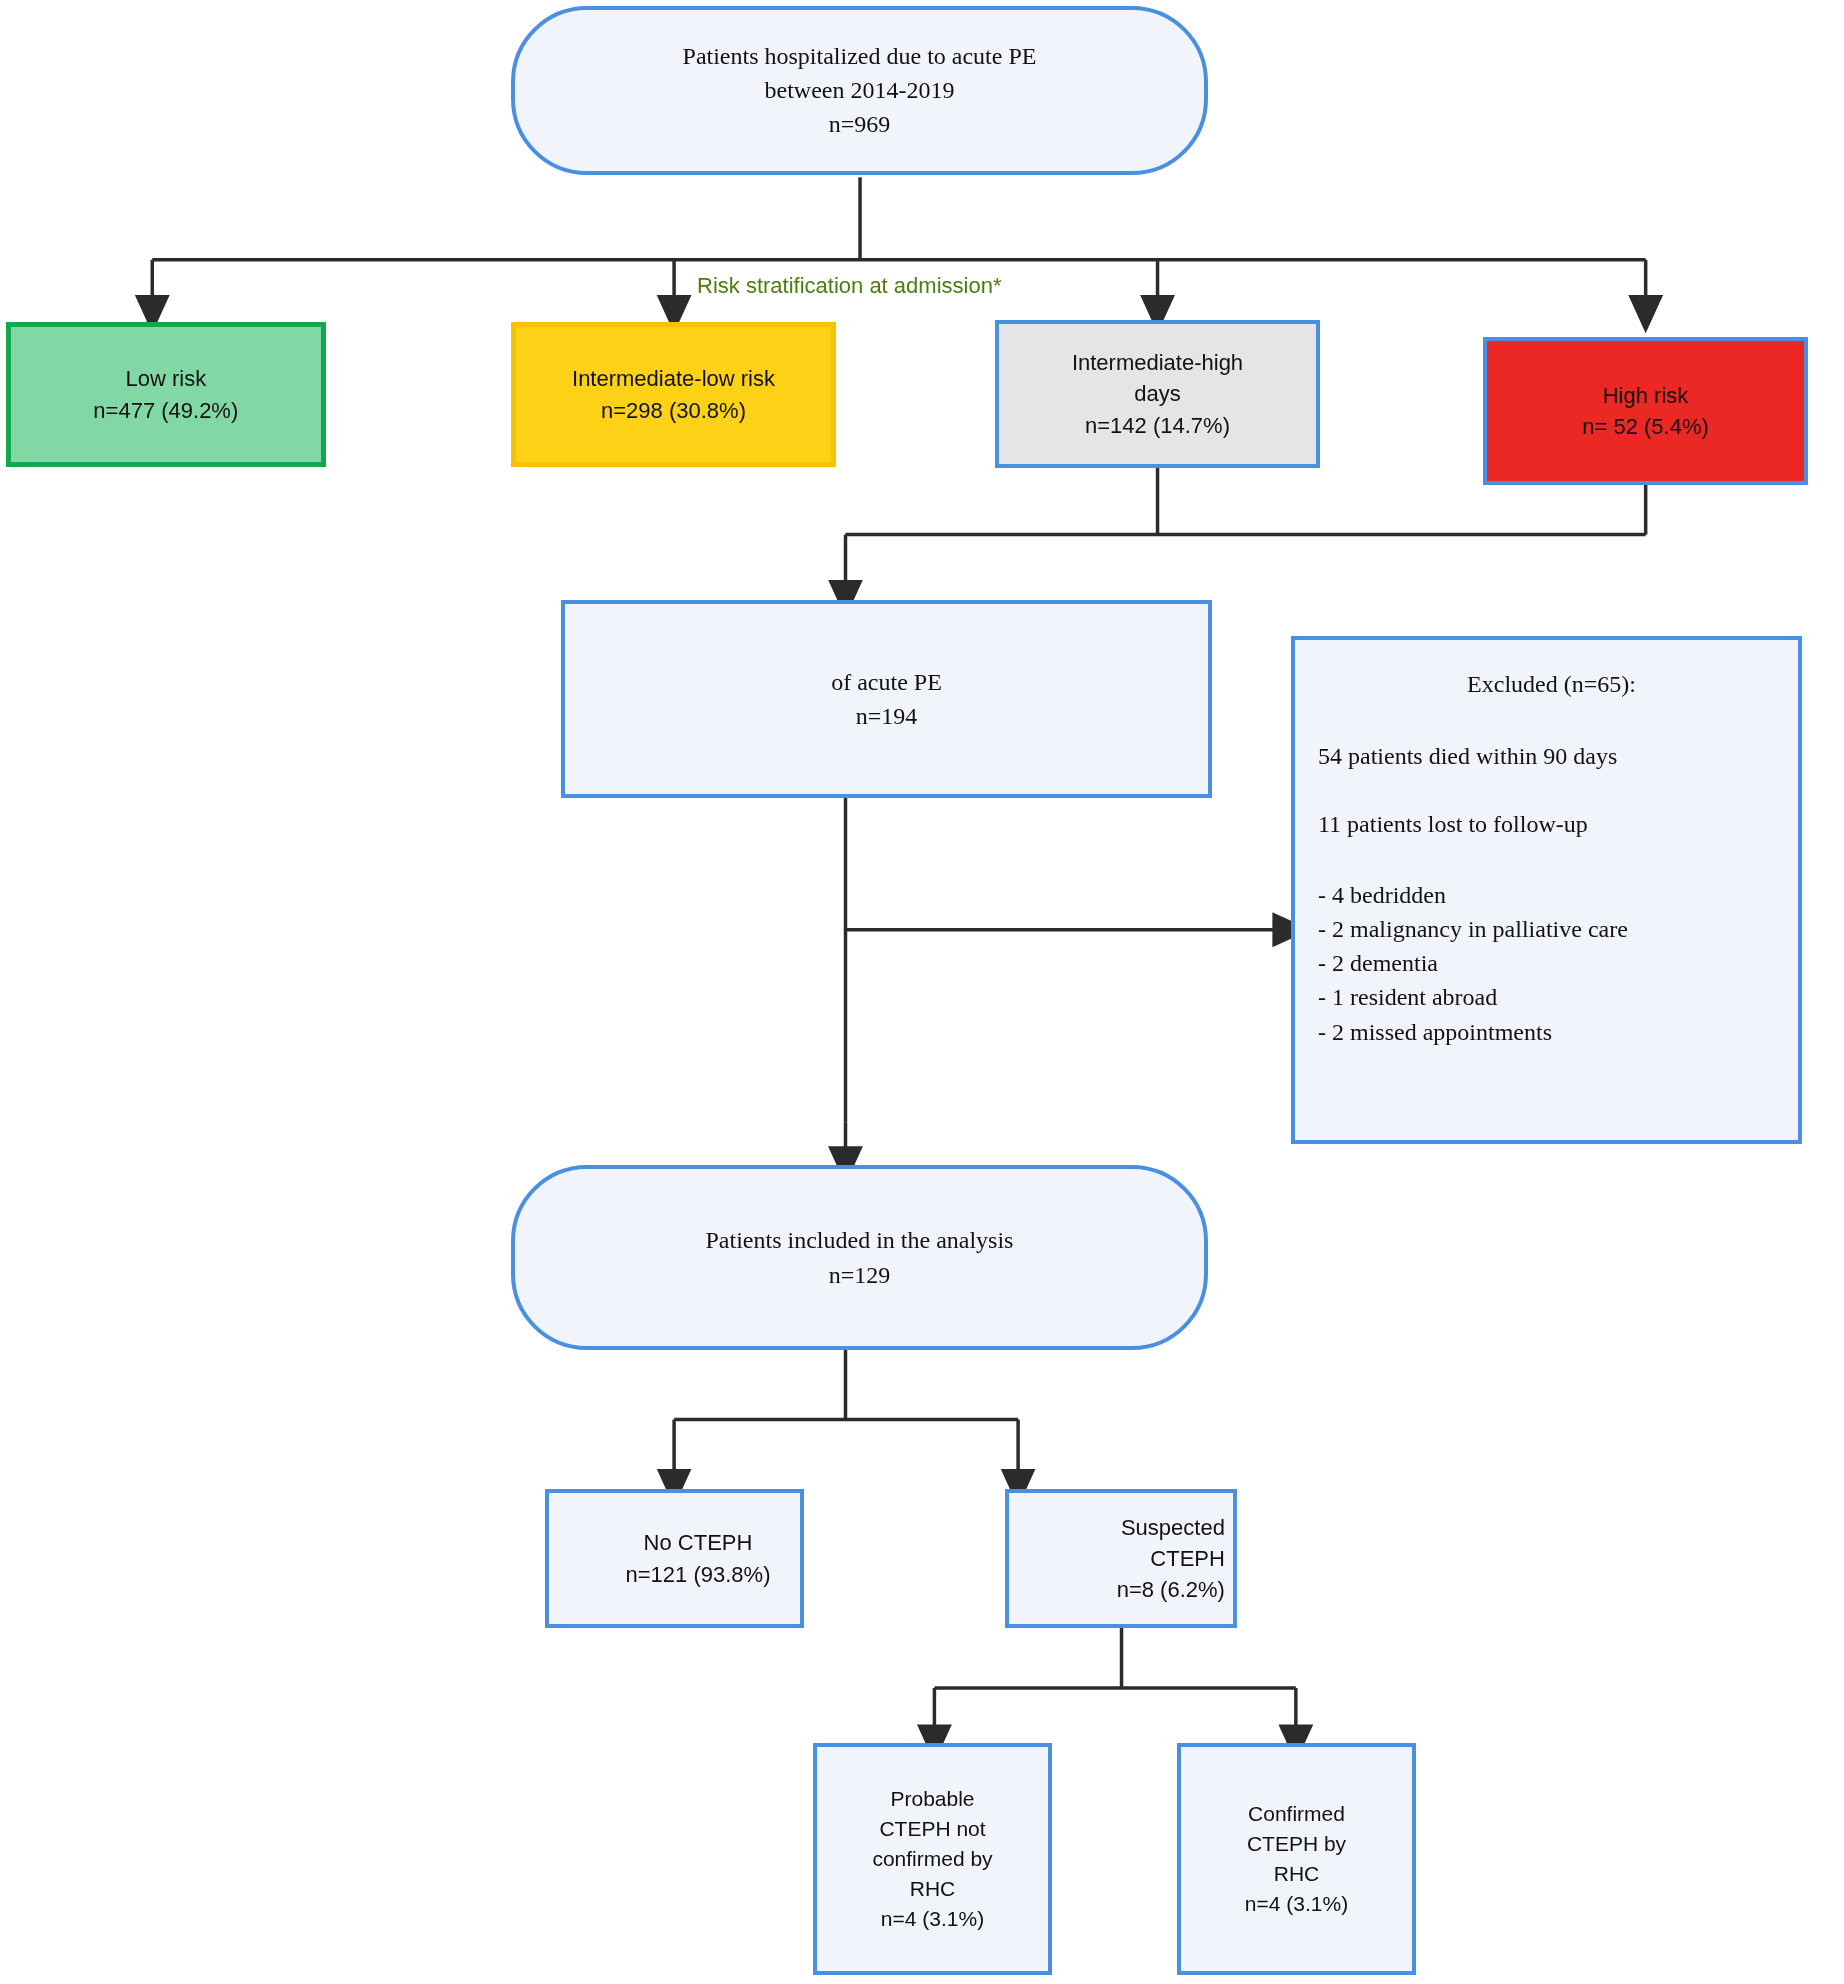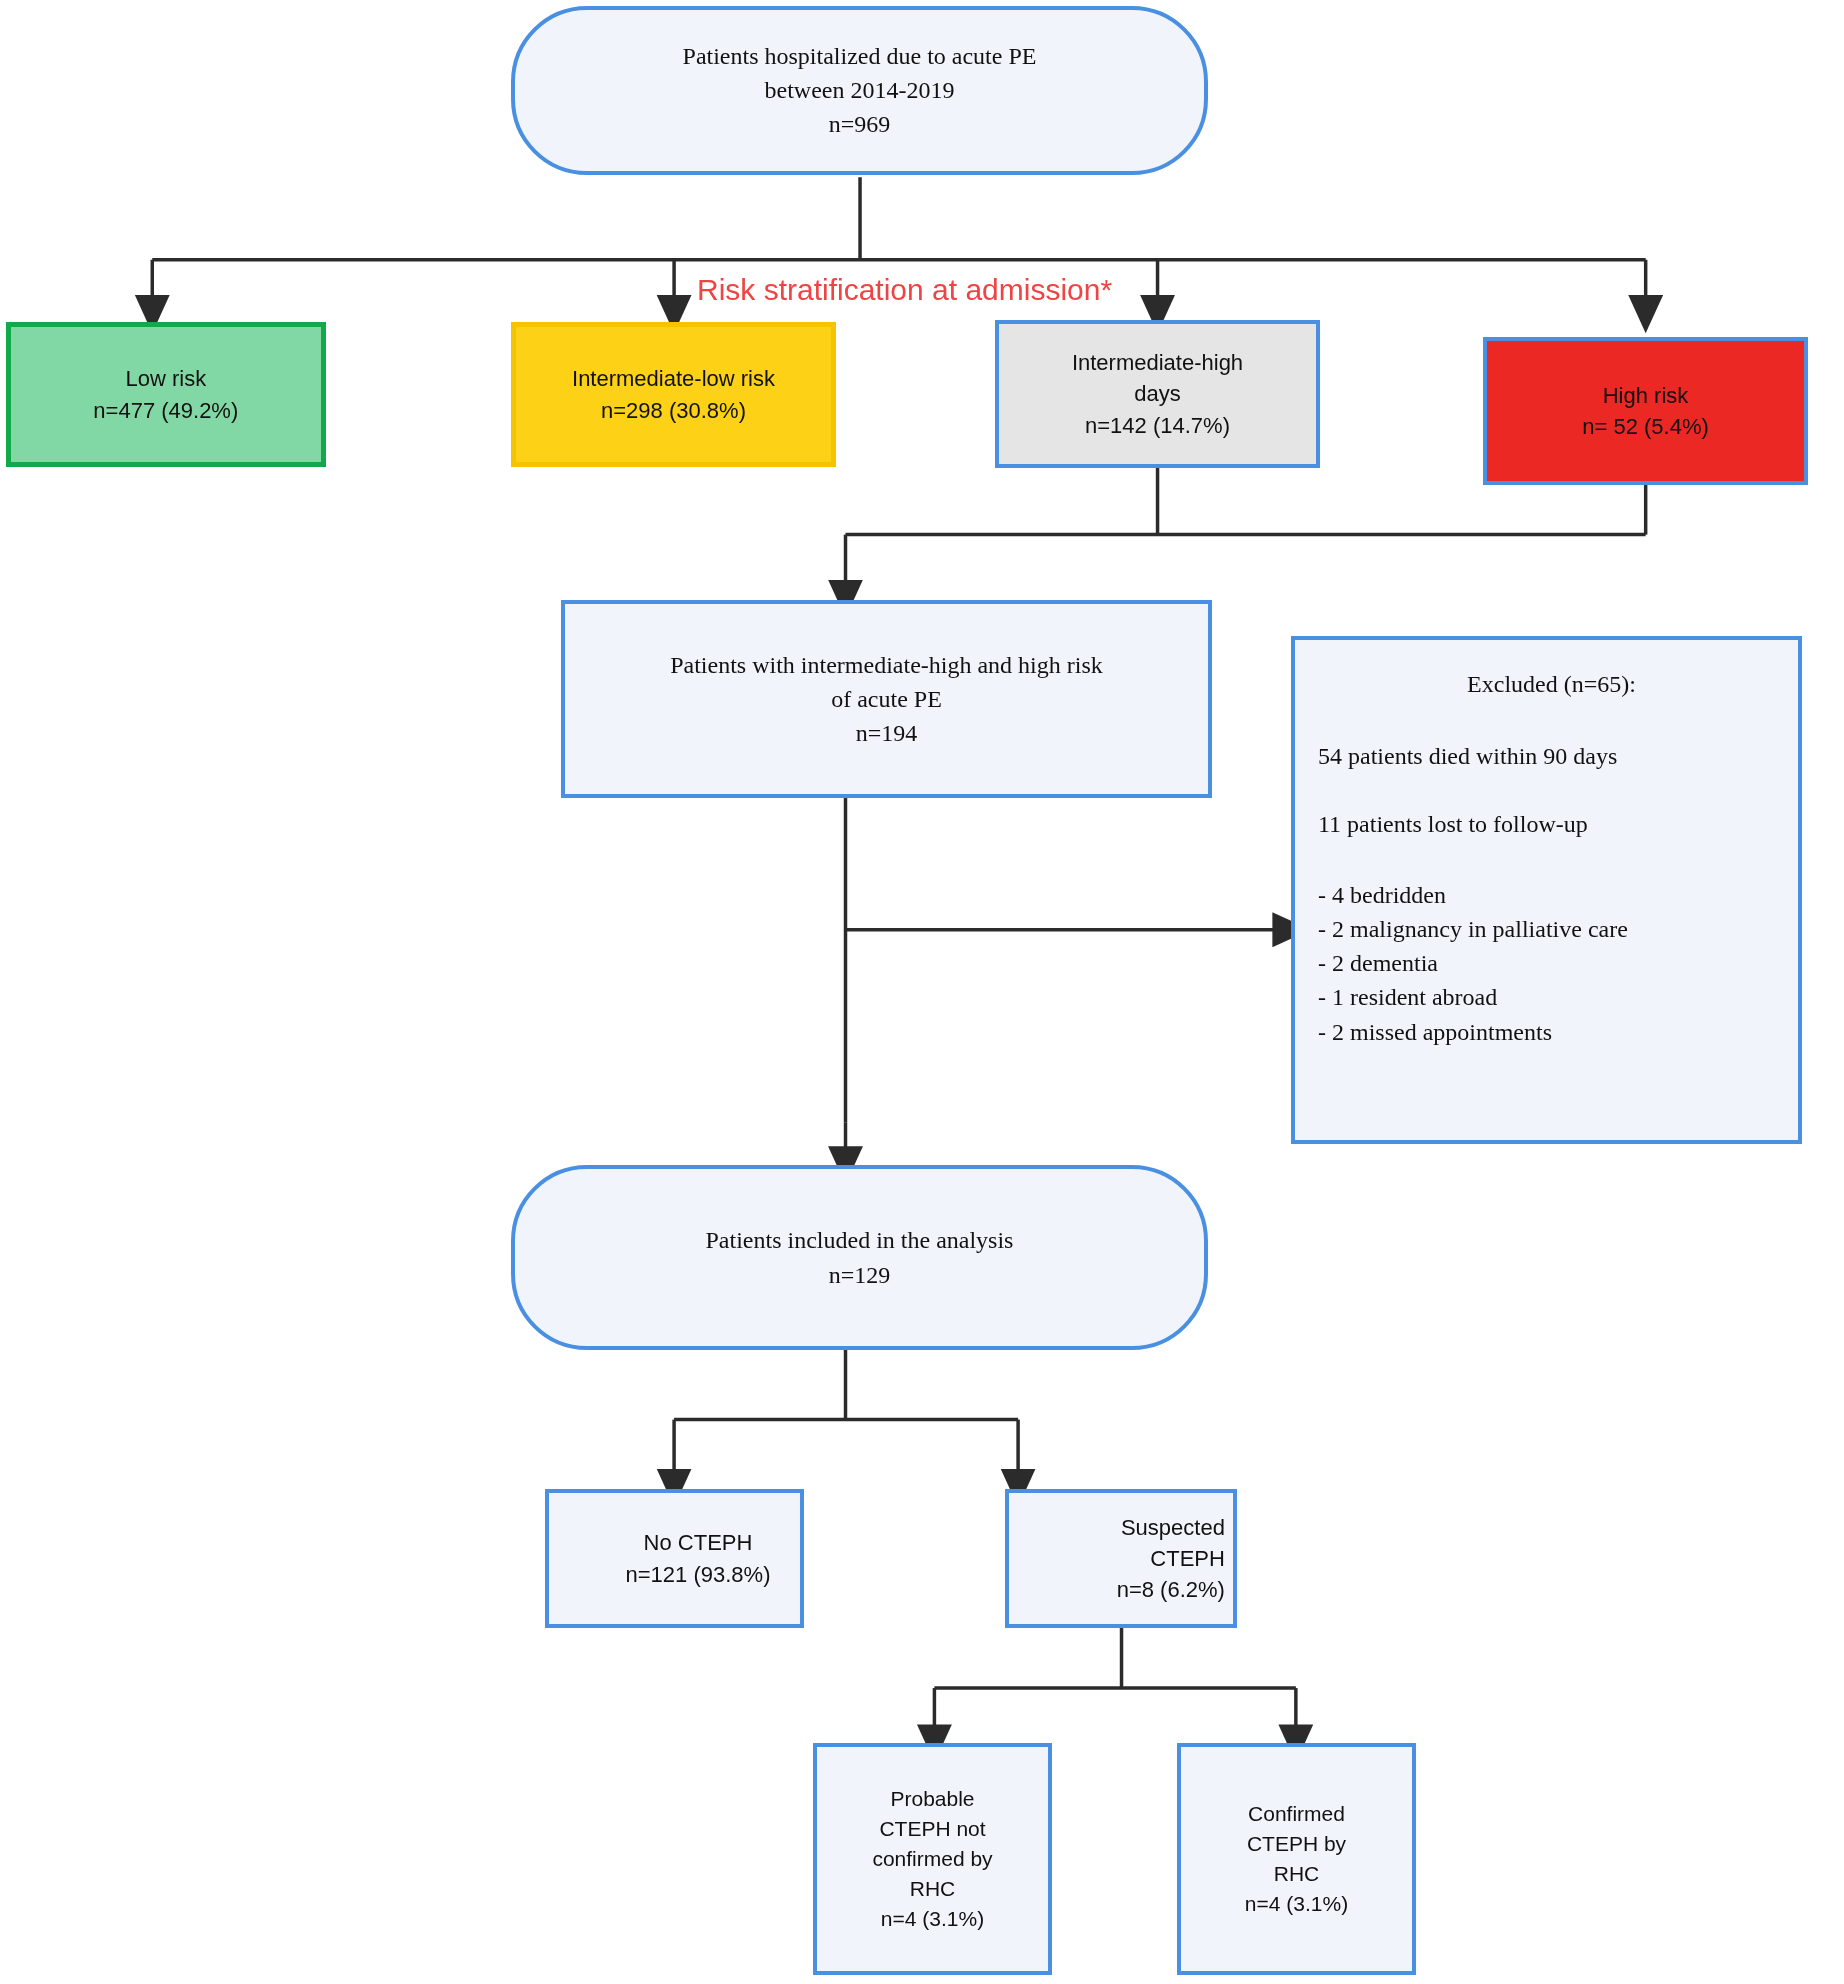--- a/index.html
+++ b/index.html
@@ -23,21 +23,21 @@
 
   .green{background:#82d8a4;border:5.2px solid #12a94a;}
   .yellow{background:#fcd116;border:5.2px solid #f5c400;}
   .orange{background:#e5e5e5;border:4.6px solid #4a90e2;}
   .red{background:#ec2824;border:4.6px solid #4a90e2;}
 
   .fs-big{font-size:24px;font-family:Liberation Serif, serif;}
   .fs-mid{font-size:22px;}
   .fs-sm{font-size:21px;}
 
-  .label-free{position:absolute;font-size:30px;color:#ef4444;white-space:nowrap;}
+  .label-free{position:absolute;font-size:22px;color:#4d7c0f;white-space:nowrap;}
 
   .excl{align-items:flex-start;justify-content:flex-start;}
   .excl .txt{padding:27px 13px 0 23px;text-align:left;}
   .excl .hd{display:block;text-align:center;margin-bottom:38px;}
   .excl .g1{display:block;margin-bottom:34px;}
   .excl .g2{display:block;margin-bottom:37px;}
   .excl .li{display:block;}
 </style>
 </head>
 <body>
@@ -115,21 +115,20 @@
 
   <div class="node red fs-mid" style="left:1483px;top:320px;width:325px;height:148px;margin-top:17px;">
     <div class="txt">
       <span class="ln">High risk</span>
       <span class="ln">n= 52 (5.4%)</span>
     </div>
   </div>
 
   <div class="node rect-blue fs-big" style="left:561px;top:600px;width:651px;height:198px;">
     <div class="txt">
-      <span class="ln">Patients with intermediate-high and high risk</span>
       <span class="ln">of acute PE</span>
       <span class="ln">n=194</span>
     </div>
   </div>
 
   <div class="node rect-blue excl fs-big" style="left:1291px;top:636px;width:511px;height:508px;">
     <div class="txt">
       <span class="hd">Excluded (n=65):</span>
       <span class="g1">54 patients died within 90 days</span>
       <span class="g2">11 patients lost to follow-up</span>

